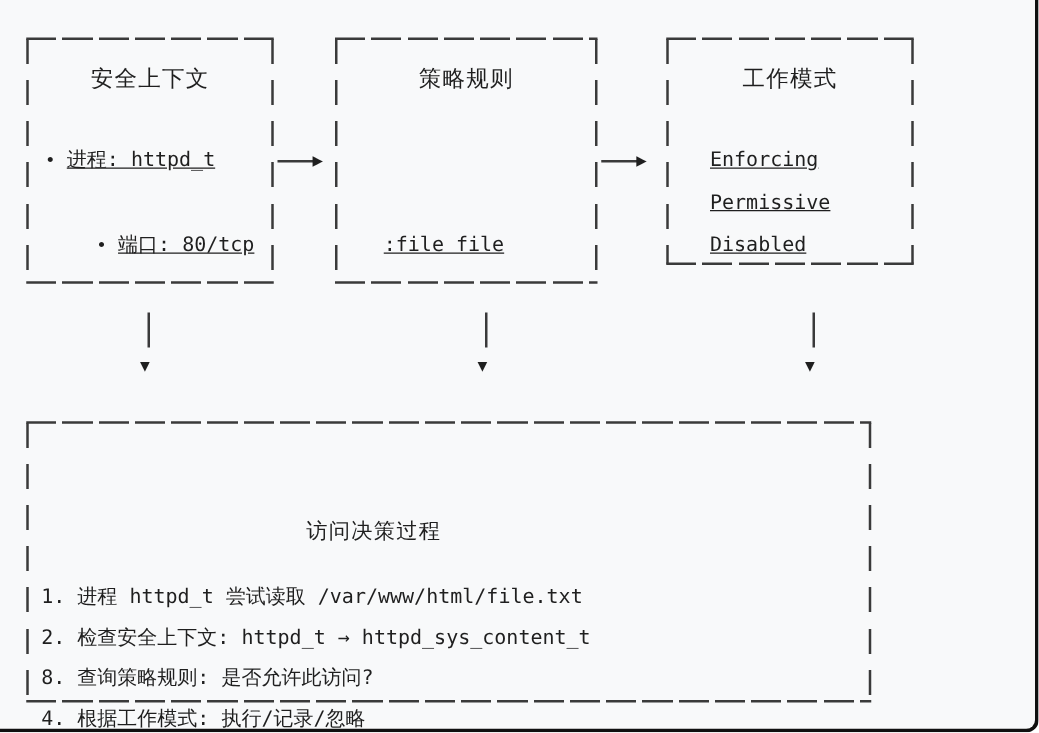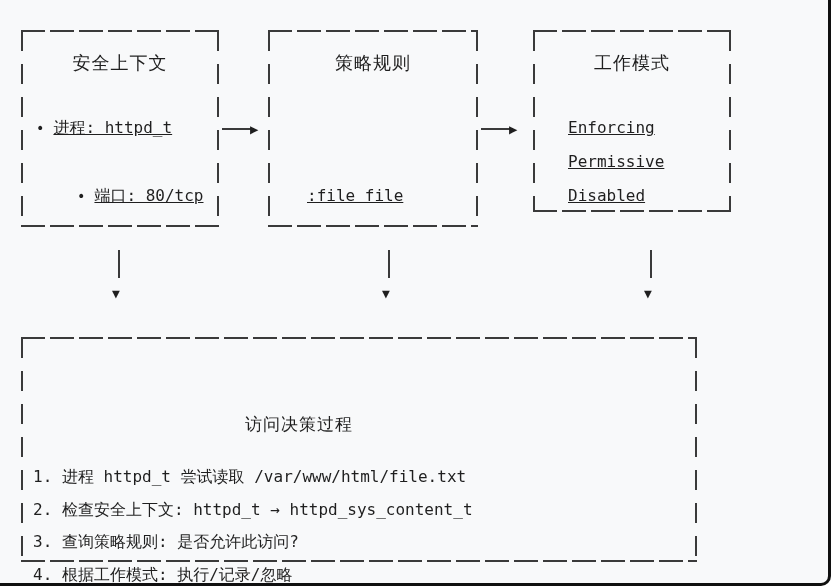--- a/index.html
+++ b/index.html
@@ -102,17 +102,17 @@
   <span class="ahead down" style="left:644px;top:286px;">▼</span>
 
   <div class="abox" style="left:21px;top:337px;width:676px;height:225px;">
     <i class="e t"></i>
     <i class="e b"></i>
     <i class="e l"></i>
     <i class="e r"></i>
     <div class="dtitle">访问决策过程</div>
     <div class="step" style="top:83px;">1. 进程 httpd_t 尝试读取 /var/www/html/file.txt</div>
     <div class="step" style="top:116px;text-align:right;">2. 检查安全上下文: httpd_t → httpd_sys_content_t</div>
-    <div class="step" style="top:148px;">3. 查询策略规则: 是否允许此访问?</div>
+    <div class="step" style="top:148px;">8. 查询策略规则: 是否允许此访问?</div>
     <div class="step" style="top:181px;">4. 根据工作模式: 执行/记录/忽略</div>
   </div>
 
 </div>
 
 </body></html>

